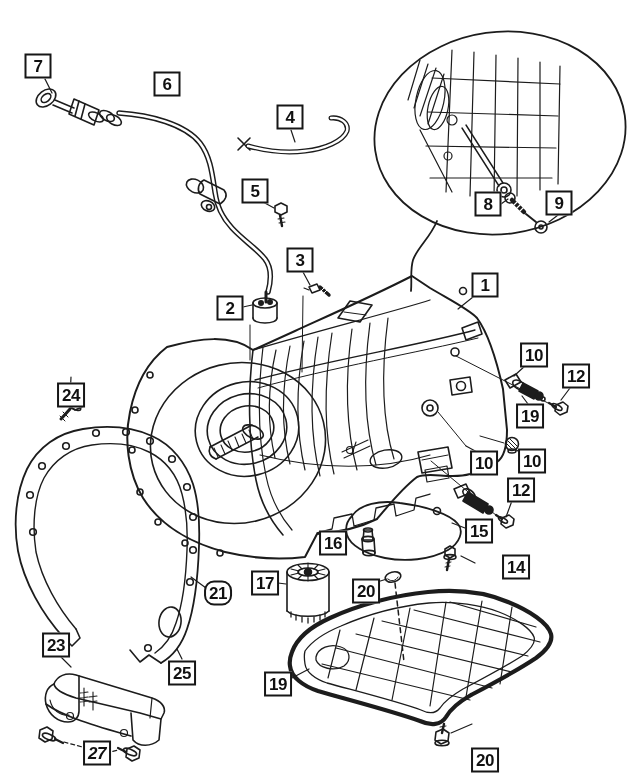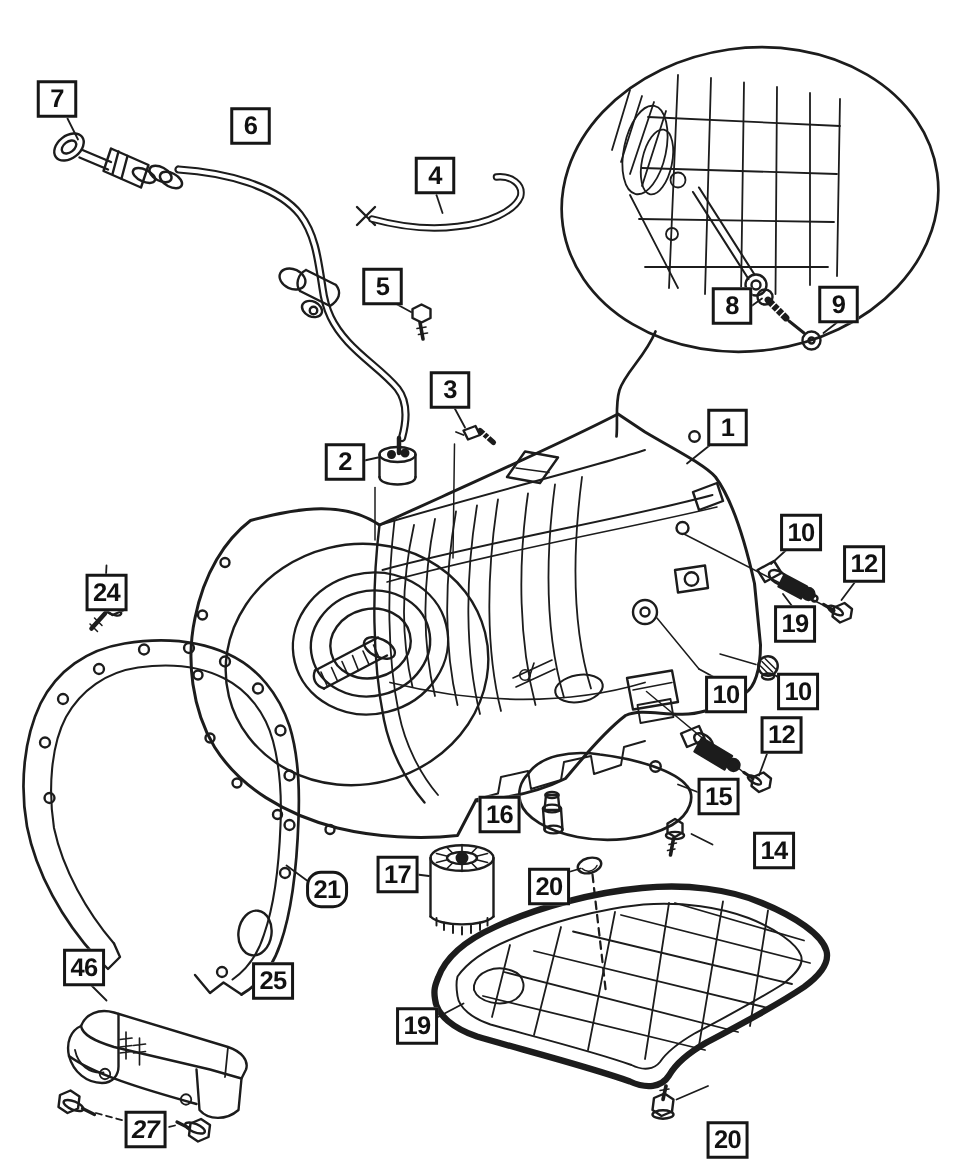--- a/index.html
+++ b/index.html
@@ -323,17 +323,17 @@
   <div class="callout" style="left: 521px; top: 490px;">12</div>
   <div class="callout" style="left: 479px; top: 531px;">15</div>
   <div class="callout" style="left: 488px; top: 567px; margin-left: 28px;">14</div>
   <div class="callout" style="left: 311px; top: 543px; margin-left: 22px;">16</div>
   <div class="callout" style="left: 265px; top: 583px;">17</div>
   <div class="callout" style="left: 366px; top: 591px;">20</div>
   <div class="callout" style="left: 278px; top: 684px;">19</div>
   <div class="callout" style="left: 485px; top: 726px; margin-top: 34px;">20</div>
   <div class="callout" style="left: 218px; top: 593px; border-radius: 10px;">21</div>
   <div class="callout" style="left: 71px; top: 364px; margin-top: 31px;">24</div>
-  <div class="callout" style="left: 182px; top: 654px;">25</div>
-  <div class="callout" style="left: 56px; top: 645px;">46</div>
+  <div class="callout" style="left: 182px; top: 673px;">25</div>
+  <div class="callout" style="left: 56px; top: 645px;">23</div>
   <div class="callout" style="left: 97px; top: 753px; font-style: italic;">27</div>
 
 </div>
 
 </body></html>

